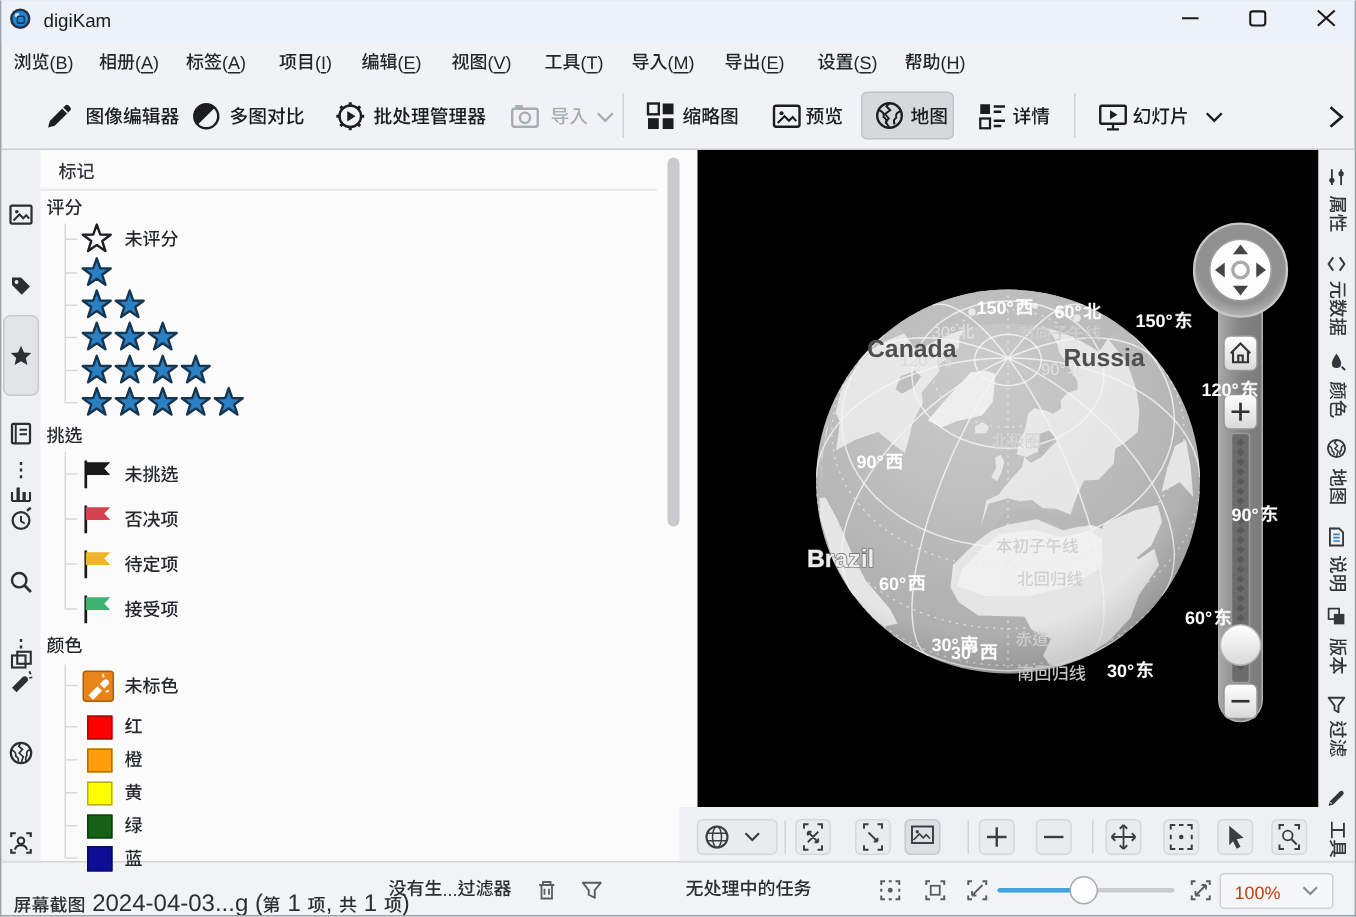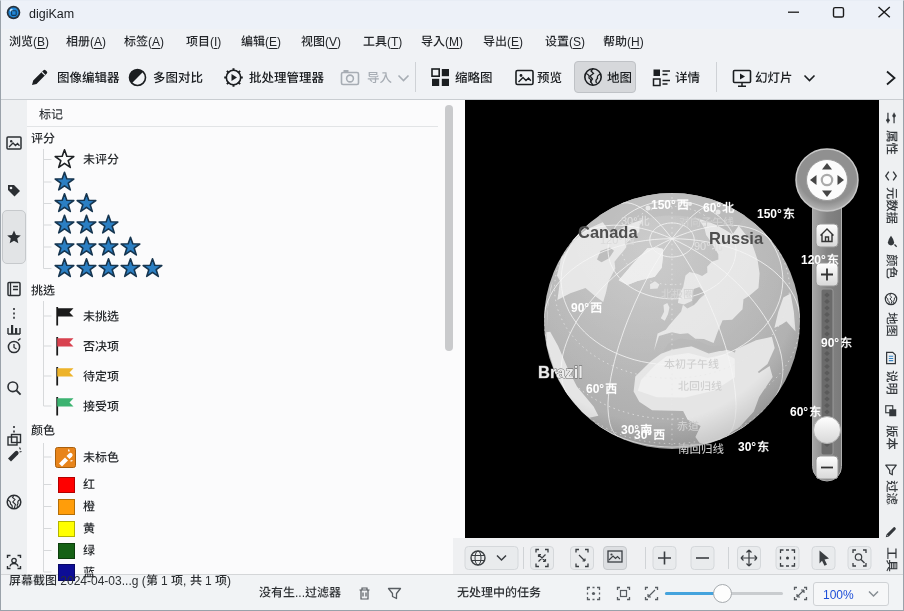--- a/index.html
+++ b/index.html
@@ -738,21 +738,21 @@
     <rect x="323.0" y="8.5" width="23" height="23" fill="#e9ebed" stroke="#d5d8db" stroke-width="1" rx="3.5"></rect>
     <path d="M327.5 15 V12 H330.5 M338.5 12 H341.5 V15 M341.5 25 V28 H338.5 M330.5 28 H327.5 V25 M333 12 H336 M333 28 H336 M327.5 18.5 V21.5 M341.5 18.5 V21.5" fill="none" stroke="#3a3e42" stroke-width="1.3"></path>
     <circle cx="334.5" cy="20" r="1.5" fill="#3a3e42"></circle>
     <rect x="359.0" y="8.5" width="23" height="23" fill="#e9ebed" stroke="#d5d8db" stroke-width="1" rx="3.5"></rect>
     <path d="M366.5 12.5 L376 20.5 L371.5 21.5 L374 26.5 L371.5 27.8 L369 22.8 L366.5 25.5 Z" fill="#3a3e42"></path>
     <rect x="395.0" y="8.5" width="23" height="23" fill="#e9ebed" stroke="#d5d8db" stroke-width="1" rx="3.5"></rect>
     <path d="M400 15 V12 H403 M410 12 H413 V15 M413 25 V28 H410 M403 28 H400 V25" fill="none" stroke="#3a3e42" stroke-width="1.3"></path>
     <circle cx="405.5" cy="19" r="3.2" fill="none" stroke="#3a3e42" stroke-width="1.2"></circle>
     <path d="M408 21.5 L411.5 25" stroke="#3a3e42" stroke-width="1.4"></path>
   </svg>
-<div class="row" style="left:8px;top:573px;font-size:12px;color:#2c2f32"><svg class="cn " style="width:48.0px;height:12px;" viewBox="0 0 400.0 100" fill="#2c2f32">
+<div class="row" style="left:8px;top:593px;font-size:16px;color:#2c2f32"><svg class="cn " style="width:48.0px;height:12px;" viewBox="0 0 400.0 100" fill="#2c2f32">
       <use href="#u5c4f" x="0"></use>
       <use href="#u5e55" x="100.0"></use>
       <use href="#u622a" x="200.0"></use>
       <use href="#u56fe" x="300.0"></use>
     </svg><span>&nbsp;2024-04-03...g (</span><svg class="cn " style="width:12.0px;height:12px;" viewBox="0 0 100.0 100" fill="#2c2f32">
       <use href="#u7b2c" x="0"></use>
     </svg><span>&nbsp;1&nbsp;</span><svg class="cn " style="width:12.0px;height:12px;" viewBox="0 0 100.0 100" fill="#2c2f32">
       <use href="#u9879" x="0"></use>
     </svg><span>,&nbsp;</span><svg class="cn " style="width:12.0px;height:12px;" viewBox="0 0 100.0 100" fill="#2c2f32">
       <use href="#u5171" x="0"></use>
@@ -796,21 +796,21 @@
     <path d="M5 12 L12 5 M5 12 H8 M5 12 V9" fill="none" stroke="#585d62" stroke-width="1.2"></path>
   </svg>
 <div class="abs" style="left:664px;top:590.5px;width:118px;height:3px;background:#c9cccf;border-radius:1.5px"></div>
 <div class="abs" style="left:664px;top:590.5px;width:50px;height:3px;background:#44a3dd;border-radius:1.5px"></div>
 <div class="abs" style="left:712px;top:582.5px;width:19px;height:19px;background:#fdfdfd;border:1px solid #a7abaf;border-radius:50%"></div>
 <svg class="abs" style="left:791px;top:584px" width="17" height="17" viewBox="0 0 17 17">
     <path d="M2.5 5 V2.5 H5 M12 2.5 H14.5 V5 M14.5 12 V14.5 H12 M5 14.5 H2.5 V12" fill="none" stroke="#585d62" stroke-width="1.3"></path>
     <path d="M5 12 L12 5 M12 5 H9 M12 5 V8 M5 12 H8 M5 12 V9" fill="none" stroke="#585d62" stroke-width="1.2"></path>
   </svg>
 <div class="abs" style="left:812px;top:580.5px;width:76px;height:24px;background:#f6f7f8;border:1px solid #cfd2d5;border-radius:3px"></div>
-<div class="row" style="left:822px;top:586.5px;font-size:12px;color:#1d4ed8">100%</div>
+<div class="row" style="left:822px;top:586.5px;font-size:12px;color:#c2410c">100%</div>
 <svg class="abs" style="left:866px;top:589px" width="13" height="8" viewBox="0 0 13 8">
     <path d="M2 1.5 L6.5 6 L11 1.5" stroke="#878d93" stroke-width="1.5" fill="none"></path>
   </svg>
 <svg class="abs" style="left:883px;top:110px" width="14" height="14" viewBox="0 0 16 16">
     <path d="M4.5 2 V14 M11.5 2 V14" stroke="#33373b" stroke-width="1.4"></path>
     <circle cx="4.5" cy="10.5" r="2" fill="#33373b"></circle>
     <circle cx="11.5" cy="5.5" r="2" fill="#33373b"></circle>
   </svg>
 <div class="abs" style="left:884.5px;top:129px">
     <svg style="width:12.3px;height:25px;display:block" viewBox="0 0 100 200" fill="#33373b">

